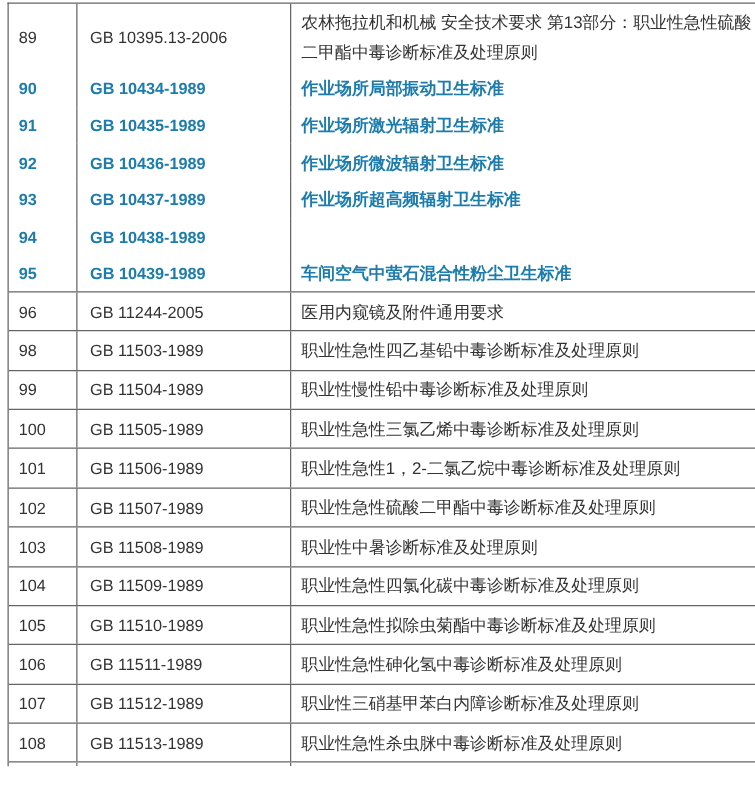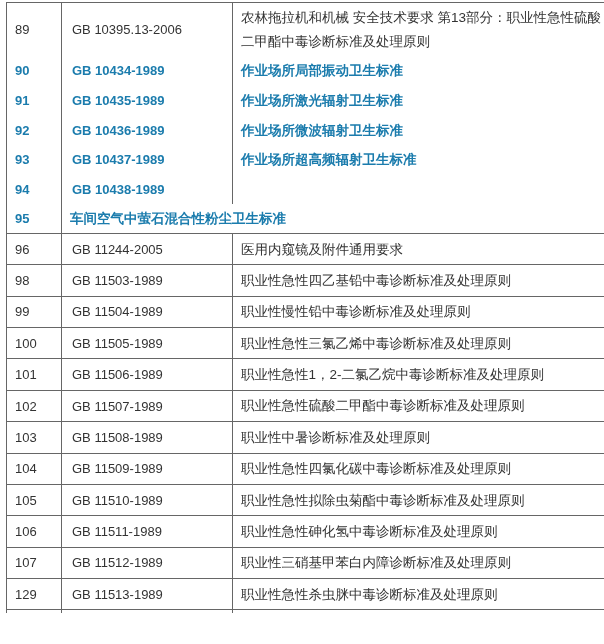--- a/index.html
+++ b/index.html
@@ -90,20 +90,21 @@
     <div class="cell c-desc">作业场所超高频辐射卫生标准</div>
   </div>
 
   <div class="row r-hl nb hl">
     <div class="cell c-num">94</div>
     <div class="cell c-code">GB 10438-1989</div>
   </div>
 
   <div class="row r-hl hl">
     <div class="cell c-num">95</div>
+    <div class="cell c-code">GB 10439-1989</div>
     <div class="cell c-desc">车间空气中萤石混合性粉尘卫生标准</div>
   </div>
 
   <div class="row r-std">
     <div class="cell c-num">96</div>
     <div class="cell c-code">GB 11244-2005</div>
     <div class="cell c-desc">医用内窥镜及附件通用要求</div>
   </div>
 
 
@@ -161,21 +162,21 @@
     <div class="cell c-desc">职业性急性砷化氢中毒诊断标准及处理原则</div>
   </div>
 
   <div class="row r-std">
     <div class="cell c-num">107</div>
     <div class="cell c-code">GB 11512-1989</div>
     <div class="cell c-desc">职业性三硝基甲苯白内障诊断标准及处理原则</div>
   </div>
 
   <div class="row r-std">
-    <div class="cell c-num">129</div>
+    <div class="cell c-num">108</div>
     <div class="cell c-code">GB 11513-1989</div>
     <div class="cell c-desc">职业性急性杀虫脒中毒诊断标准及处理原则</div>
   </div>
 
   <div class="row r-partial nb">
     <div class="cell c-num"></div>
     <div class="cell c-code"></div>
     <div class="cell c-desc"></div>
   </div>
 

